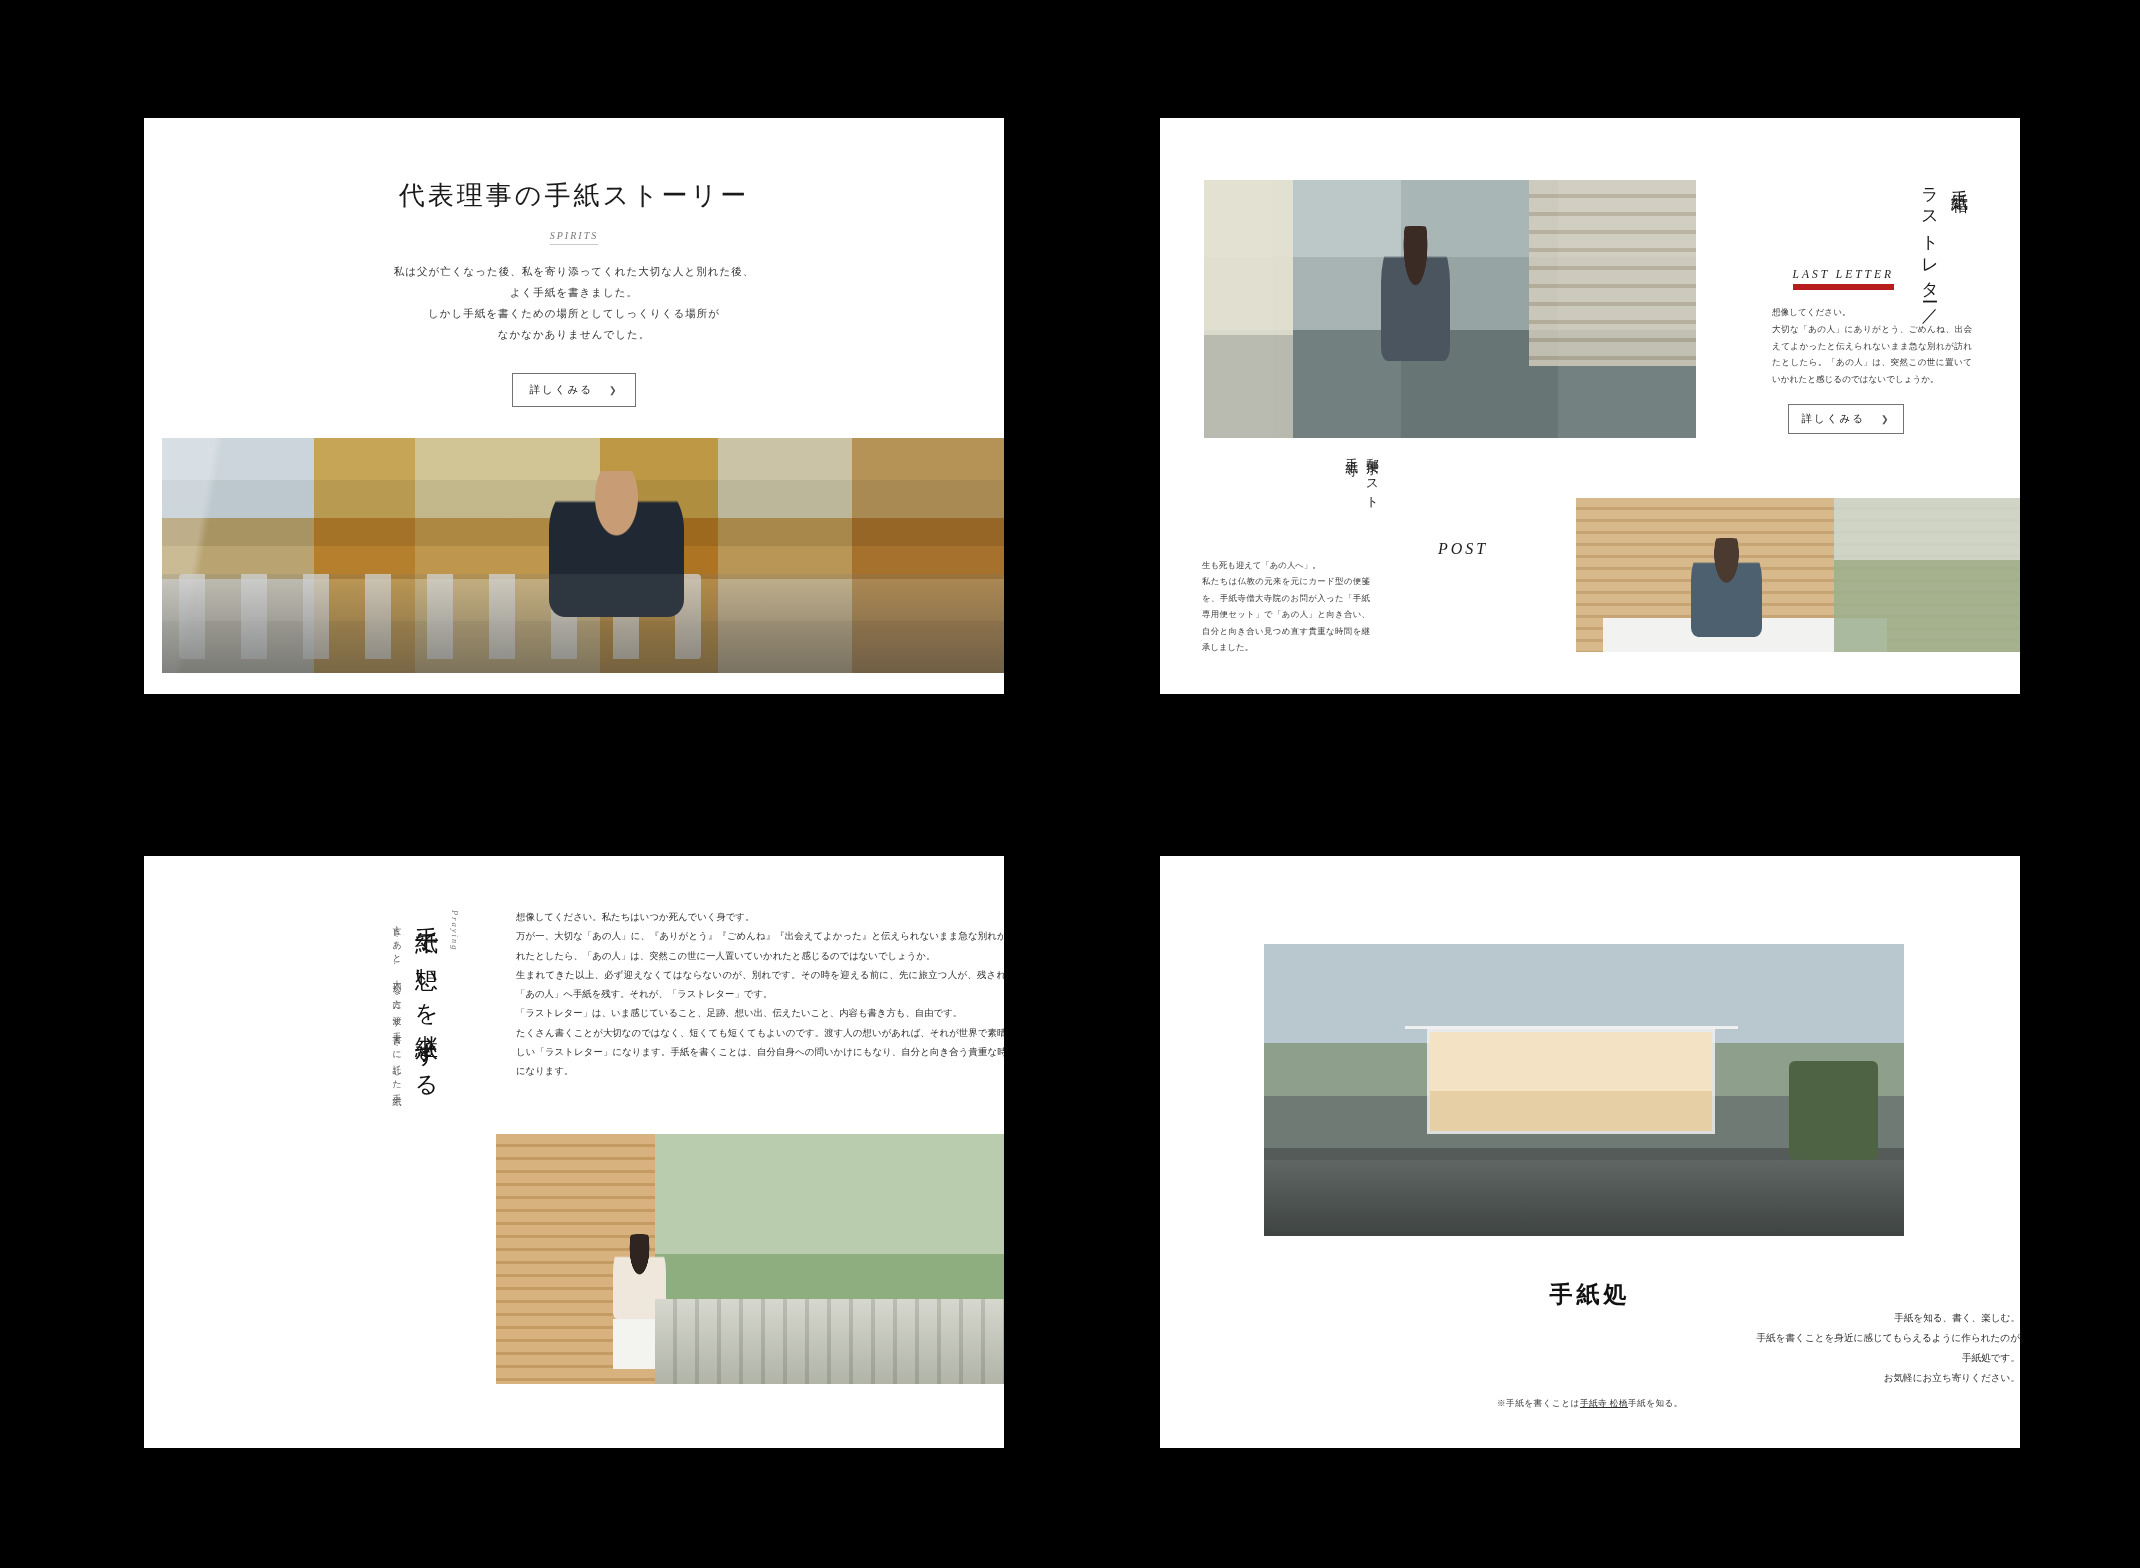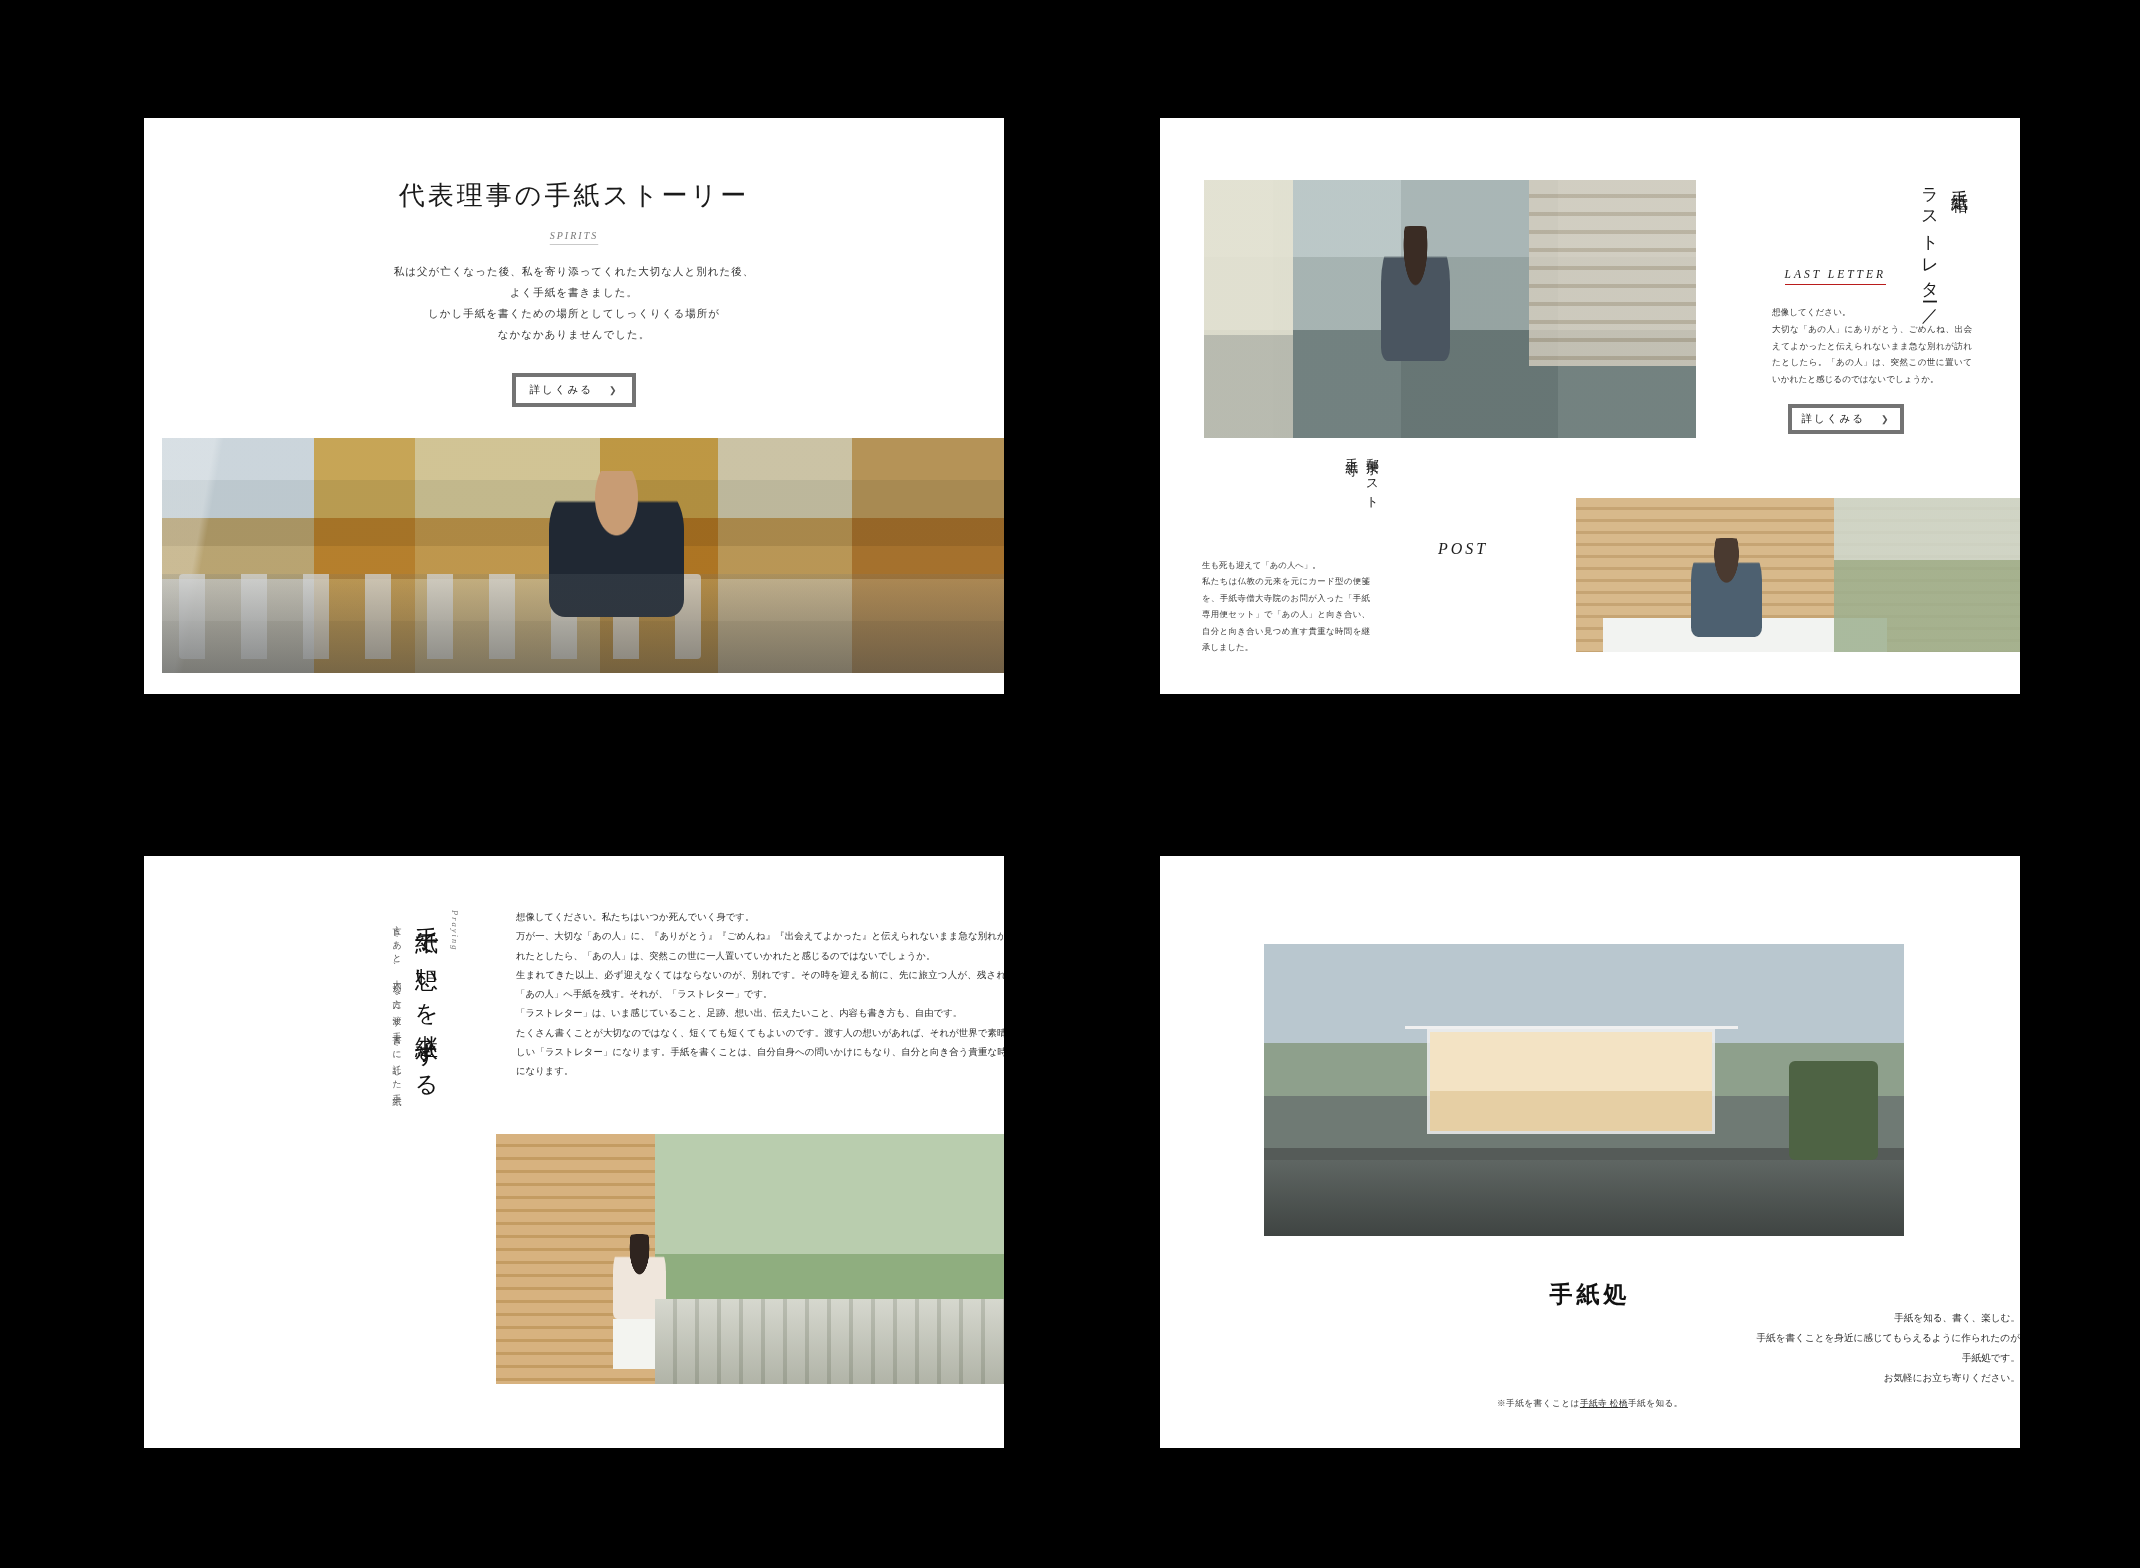--- a/index.html
+++ b/index.html
@@ -58,21 +58,21 @@
     letter-spacing: 1px;
   }
   .btn-outline {
     display: flex;
     align-items: center;
     justify-content: center;
     gap: 16px;
     width: 124px;
     height: 34px;
     margin: 28px auto 0 auto;
-    border: 4px solid #737373;
+    border: 1px solid #737373;
     font-size: 10.5px;
     letter-spacing: 2px;
     color: #222;
     background: #fff;
     box-sizing: border-box;
     cursor: pointer;
   }
   .btn-outline .arrow { font-size: 9px; color: #555; }
 
   
@@ -170,23 +170,23 @@
   .vtitle {
     writing-mode: vertical-rl;
     text-orientation: upright;
     letter-spacing: 4px;
     color: #1a1a1a;
     font-size: 17px;
     line-height: 1.5;
   }
   .p2-v1 { position: absolute; right: 48px; top: 58px; display: flex; gap: 4px; }
   .p2-en1 {
-    position: absolute; right: 134px; top: 150px;
+    position: absolute; right: 126px; top: 150px;
     font-size: 11.5px; letter-spacing: 3px; font-style: italic; color: #1d1d1d;
-    border-bottom: 1px solid #b91c1c; padding-bottom: 4px;
+    border-bottom: 6px solid #b91c1c; padding-bottom: 4px;
   }
   .p2-body1 {
     position: absolute; right: 48px; top: 186px; width: 200px;
     font-size: 8.6px; line-height: 1.95; color: #3a3a3a; text-align: justify;
   }
   .p2-btn { position: absolute; right: 116px; top: 286px; margin: 0; width: 116px; height: 30px; }
 
   .p2-v2 { position: absolute; left: 182px; top: 330px; display: flex; gap: 2px; }
   .p2-v2 .small { font-size: 12.5px; letter-spacing: 3px; }
   .p2-en2 {

